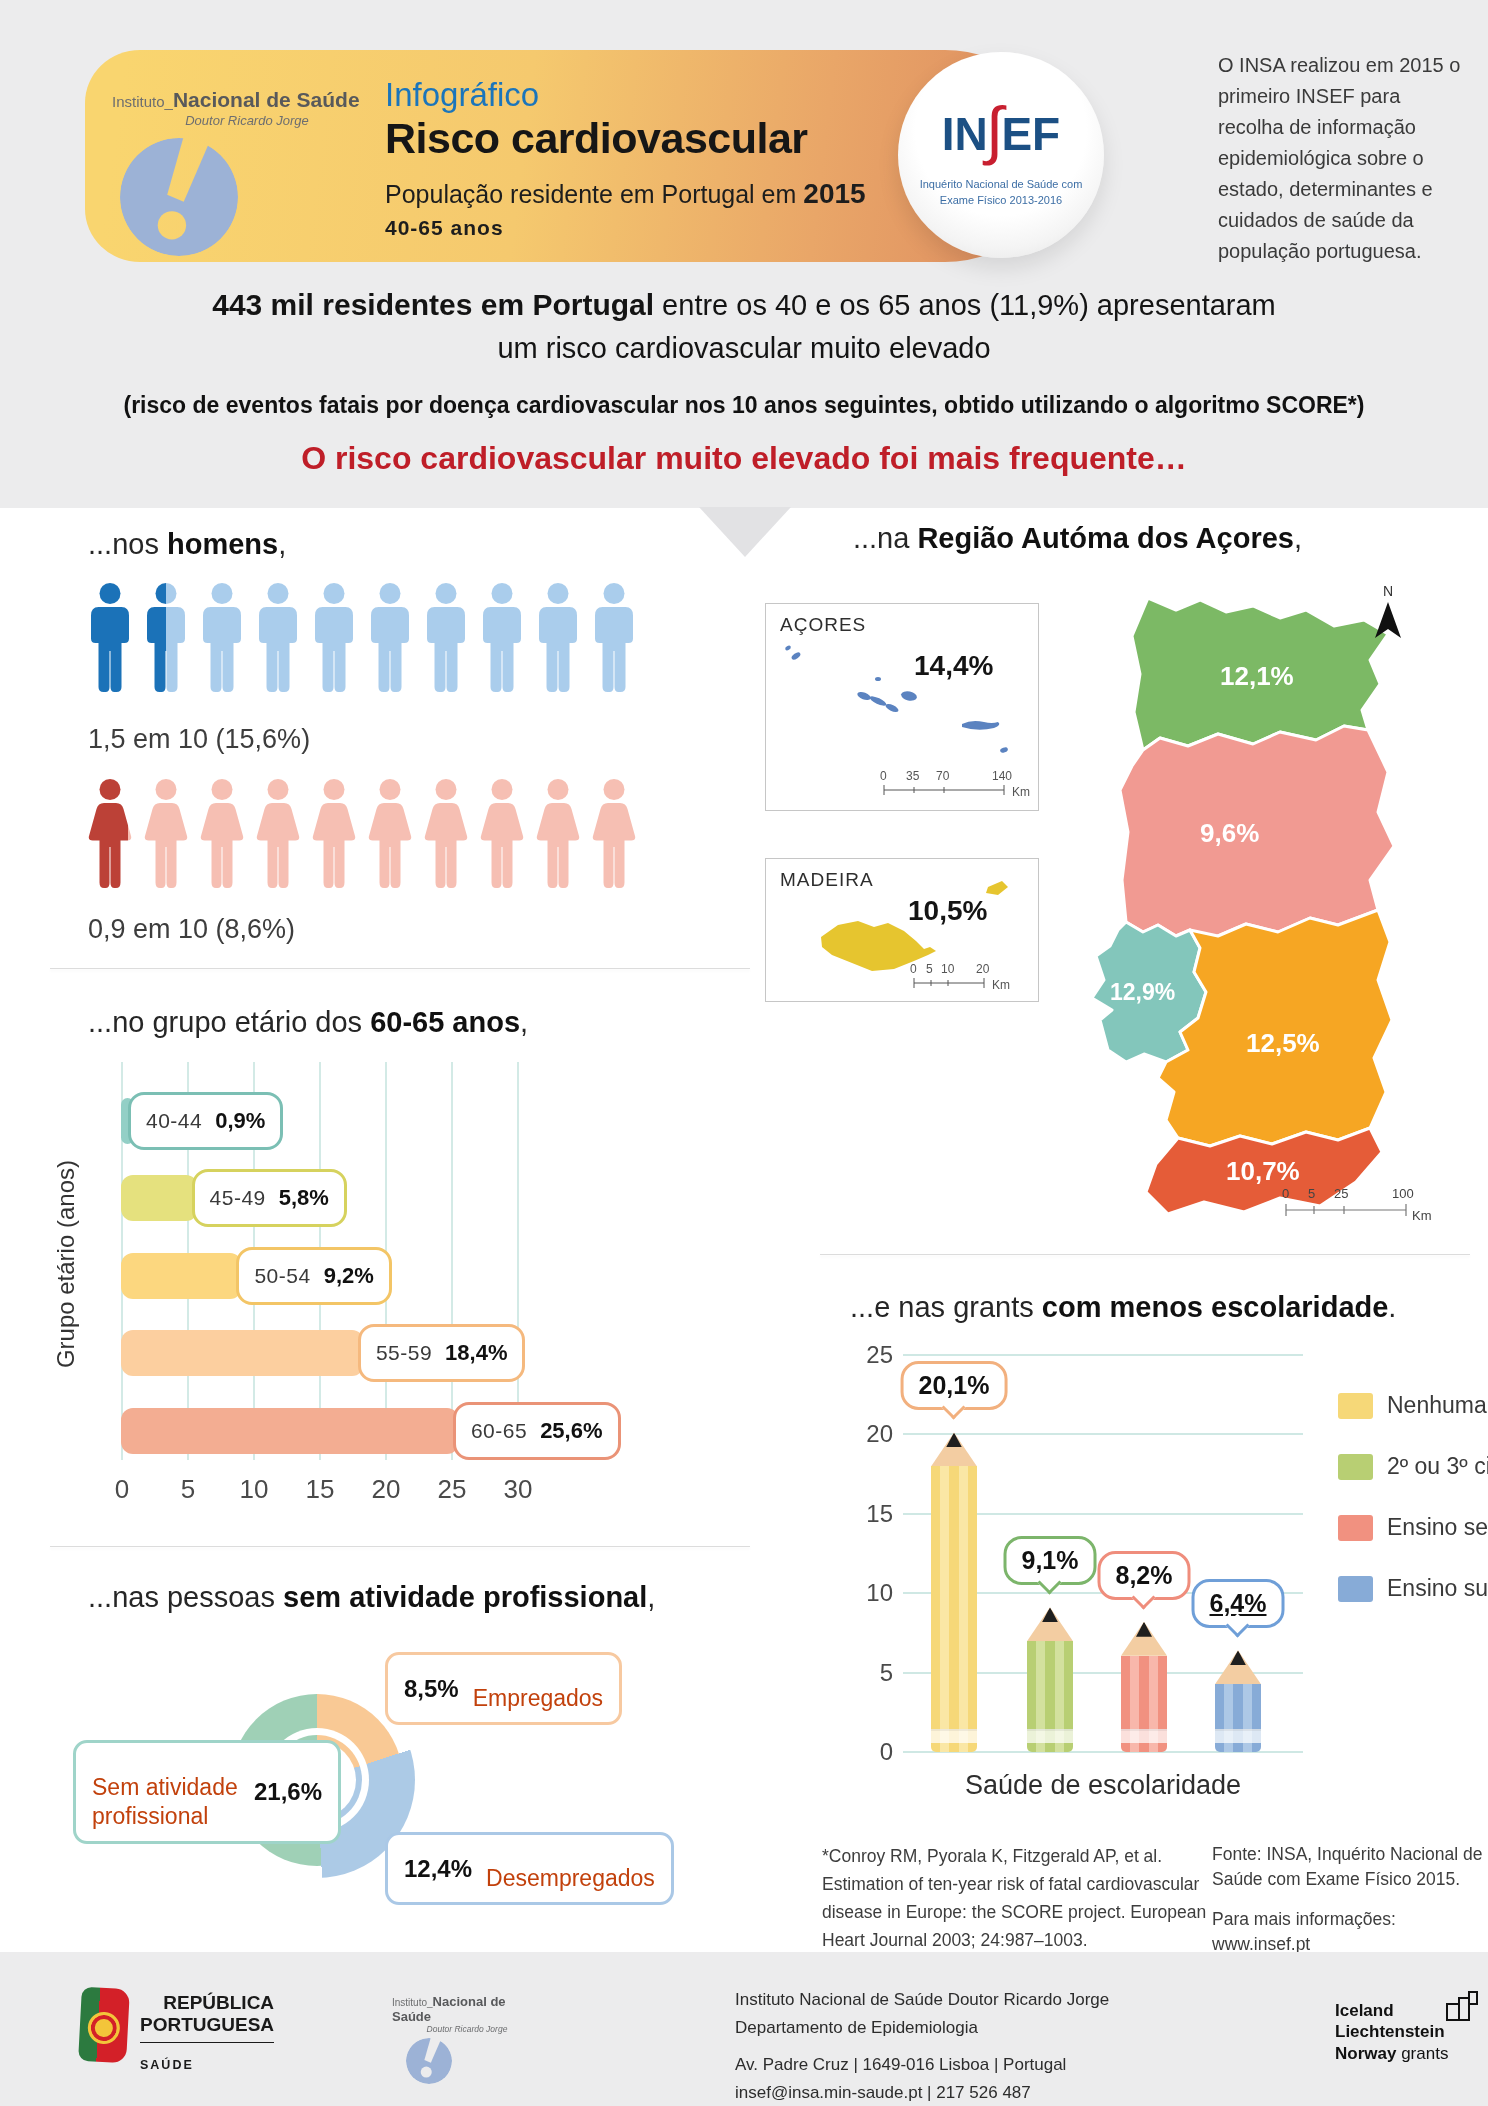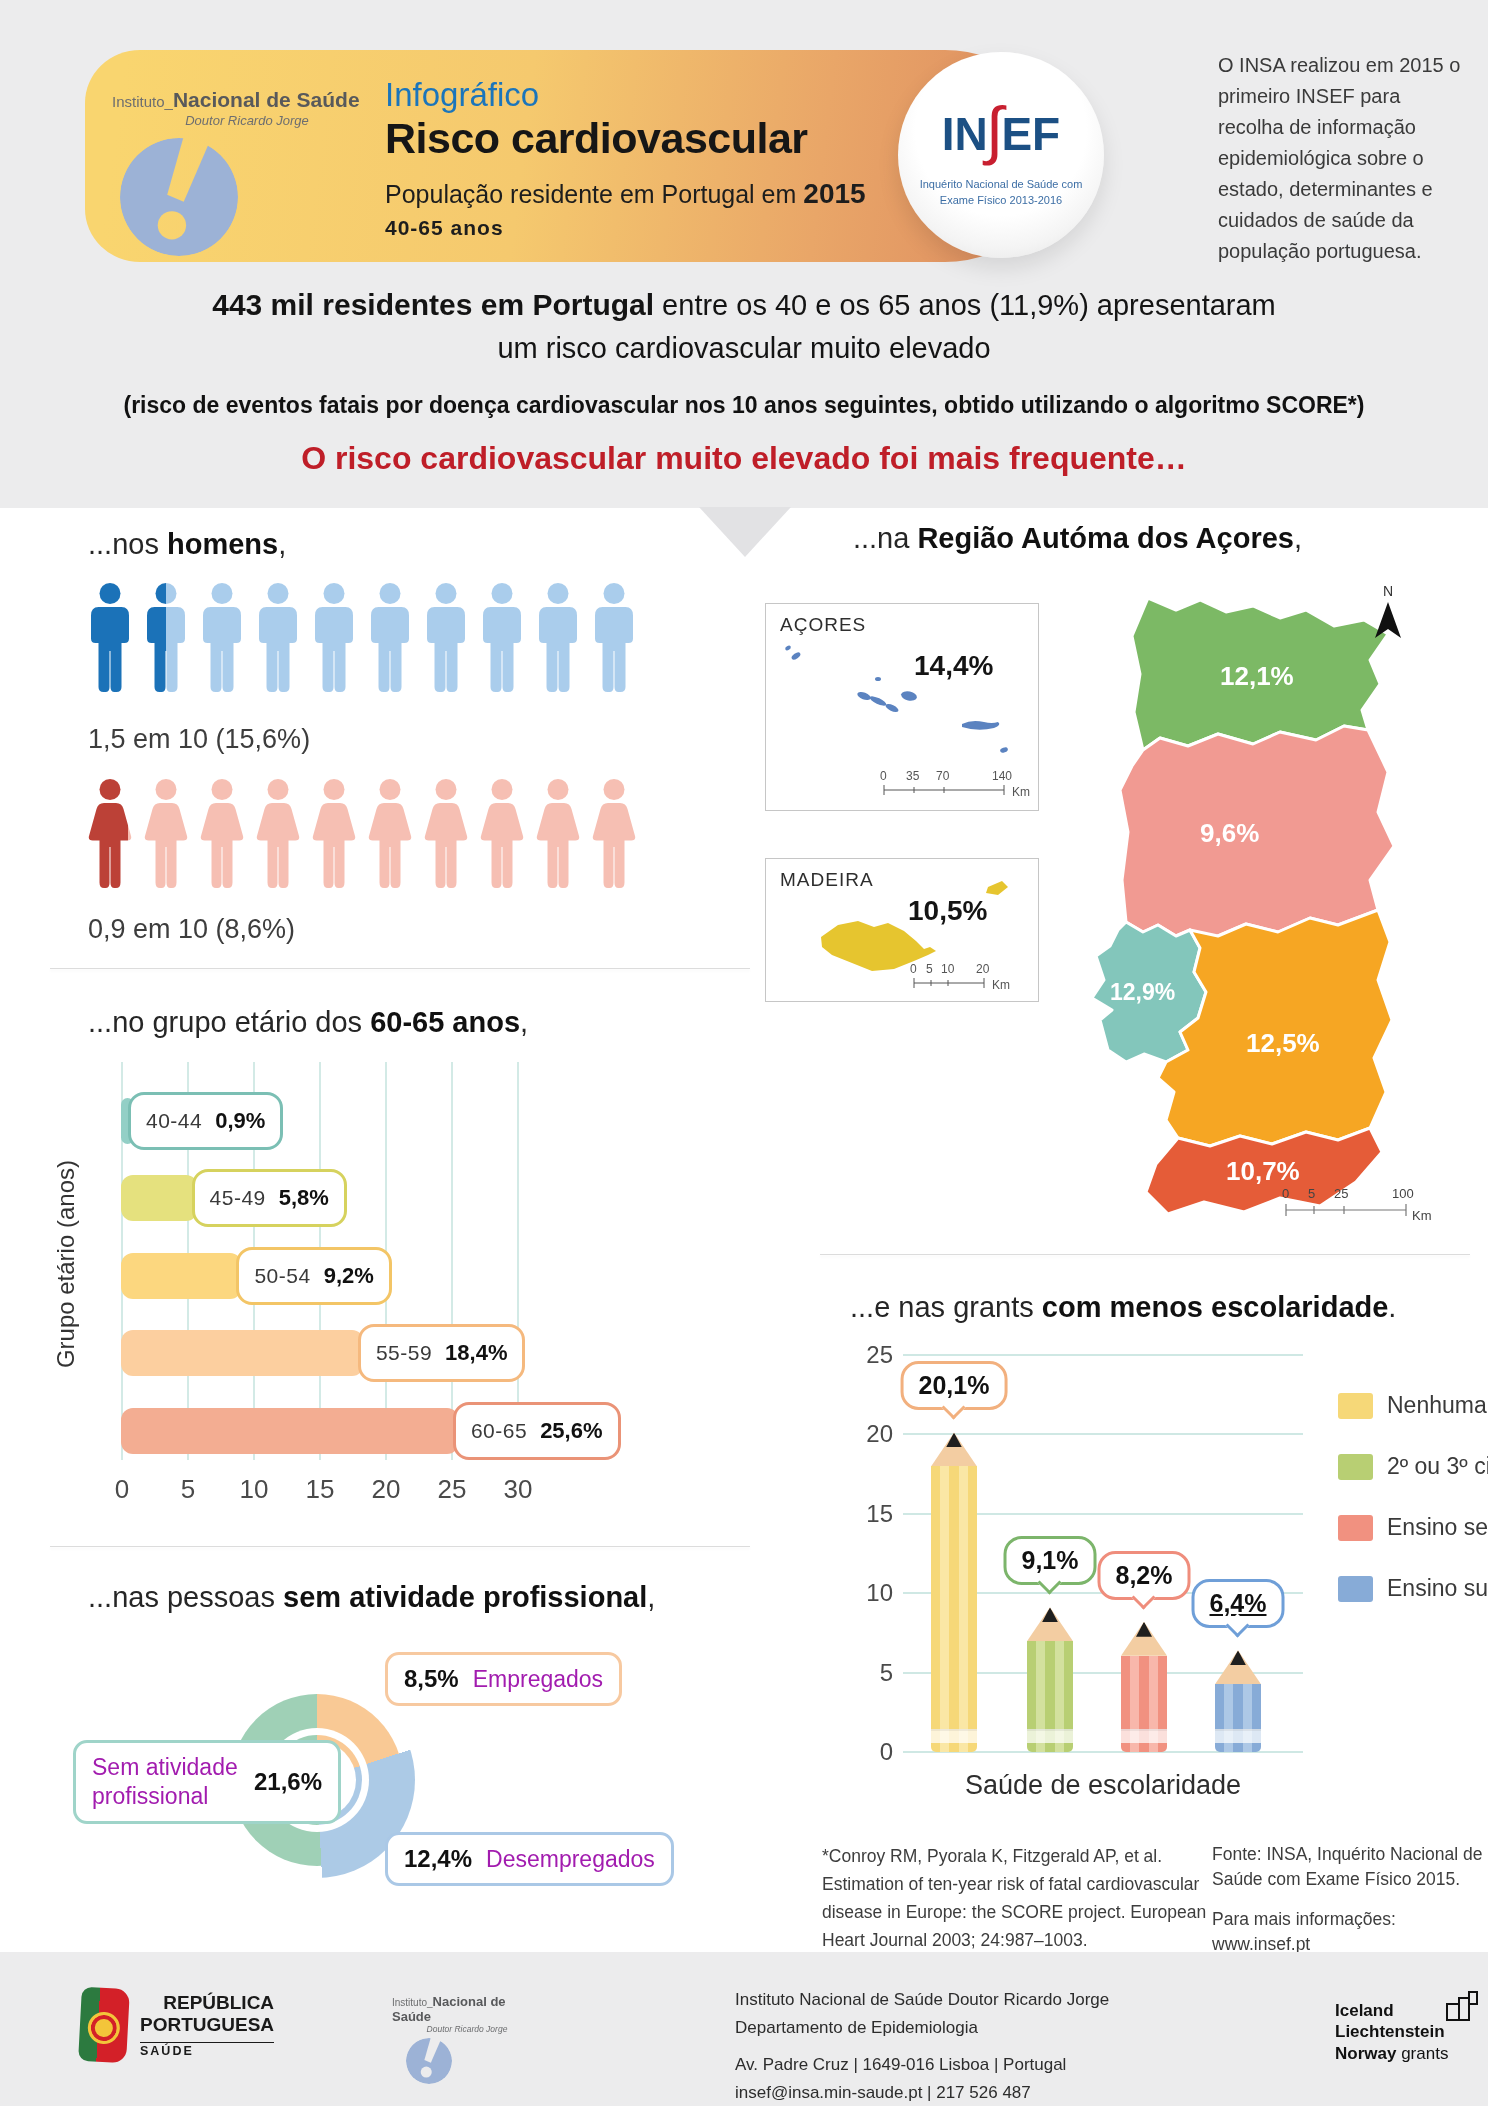--- a/index.html
+++ b/index.html
@@ -113,42 +113,42 @@
   .donut-area{position:absolute;left:85px;top:1640px;width:620px;height:310px;}
   .dcirc{position:absolute;border-radius:50%;left:232px;top:140px;transform:translate(-50%,-50%);}
   .d-ext{width:196px;height:196px;}
   .d-main{width:172px;height:172px;}
   .d-hole{width:104px;height:104px;background:#fff;}
   .d-ring{width:90px;height:90px;}
   .d-ringhole{width:78px;height:78px;background:#fff;}
   .callout{position:absolute;background:#fff;border-radius:14px;display:flex;align-items:center;gap:14px;
     padding:10px 16px;white-space:nowrap;}
   .callout .cv{font-size:24px;font-weight:700;color:#111;}
-  .callout .cl{font-size:23px;color:#a21caf;}
+  .callout .cl{font-size:23px;color:#c2410c;margin-top:20px;}
   .co-emp{left:300px;top:12px;border:3px solid #f7c9a0;}
   .co-des{left:300px;top:192px;border:3px solid #aac8e6;}
   .co-sem{left:-12px;top:100px;border:3px solid #9fd4c9;white-space:normal;width:230px;gap:10px;}
   .co-sem .cl{line-height:1.25;}
 
   
   .fn-score{position:absolute;left:822px;top:1842px;width:392px;font-size:17.5px;line-height:1.6;color:#3d3d3d;}
   .fn-right{position:absolute;left:1212px;top:1842px;width:276px;font-size:17.5px;line-height:1.45;color:#3d3d3d;}
   .fn-right .blk{margin-bottom:14px;}
   .fn-right a{color:#3d3d3d;text-decoration:none;}
 
   
   .footer{position:absolute;left:0;top:1952px;width:1488px;height:154px;background:#ececed;}
   .rep-logo{position:absolute;left:80px;top:36px;display:flex;gap:12px;align-items:flex-start;}
   .rep-flag{width:48px;height:74px;position:relative;border-radius:10px 14px 14px 10px;overflow:hidden;
     background:linear-gradient(90deg,#2c7a3f 0 38%,#d32028 38% 100%);transform:rotate(3deg);}
   .rep-emblem{position:absolute;left:8px;top:24px;width:26px;height:26px;border-radius:50%;
     background:#f3c53a;border:3px solid #f3c53a;box-shadow:inset 0 0 0 4px #d32028;}
   .rep-text{padding-top:4px;}
   .rep-text .r1{font-size:19px;font-weight:700;color:#1a1a1a;line-height:1.15;text-align:right;}
-  .rep-text .r2{border-top:1.5px solid #1a1a1a;margin-top:6px;padding-top:1px;font-size:12.5px;font-weight:700;letter-spacing:2px;color:#1a1a1a;}
+  .rep-text .r2{border-top:1.5px solid #1a1a1a;margin-top:6px;padding-top:15px;font-size:12.5px;font-weight:700;letter-spacing:2px;color:#1a1a1a;}
   .sns-logo{position:absolute;left:250px;top:40px;display:flex;align-items:center;gap:12px;}
   .sns-circle{width:58px;height:58px;border-radius:50%;position:relative;flex:none;
     background:conic-gradient(from 210deg,#37a048,#e8b51e 35%,#d23b2f 65%,#37a048);}
   .sns-circle::after{content:"";position:absolute;left:12px;top:6px;width:34px;height:34px;border-radius:50%;
     background:radial-gradient(circle at 35% 35%,#ffffff 55%,rgba(255,255,255,0) 60%);}
   .sns-div{width:1.5px;height:58px;background:#9a9a9a;}
   .sns-abbr{font-size:42px;font-weight:700;color:#58595b;letter-spacing:-1px;}
   .sns-small{font-size:14px;color:#6b6b6b;line-height:1.25;padding-top:6px;}
   .insa-foot{position:absolute;left:392px;top:42px;width:150px;text-align:left;}
   .insa-foot .f1{font-size:10px;color:#6d6e70;}

